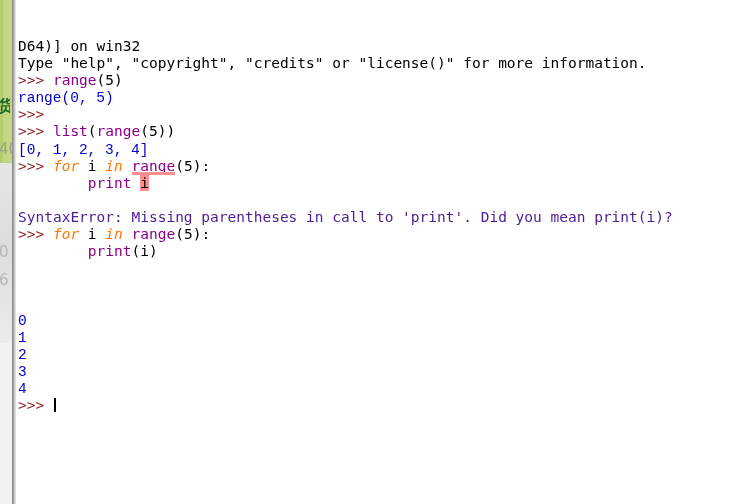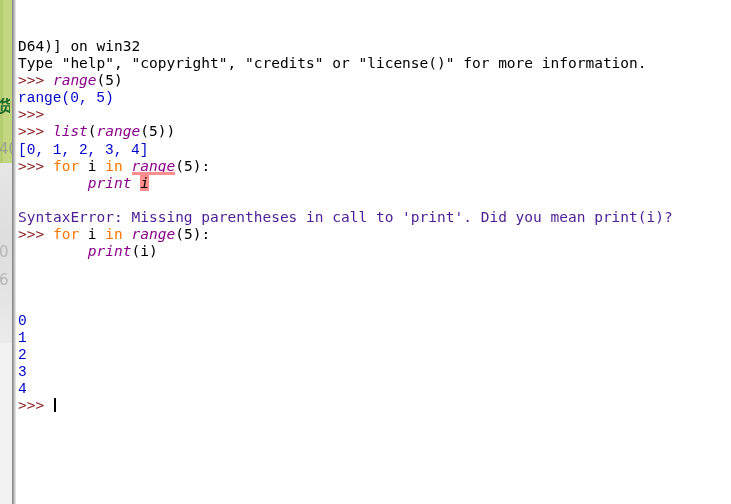--- a/index.html
+++ b/index.html
@@ -135,22 +135,22 @@
     line-height: 17.1px;
     white-space: pre;
     color: #000000;
     letter-spacing: 0px;
   }
   .line { display: block; height: 17.1px; }
 
   
   .c-normal   { color: #000000; }
   .c-prompt   { color: #8b2222; }   
-  .c-builtin  { color: #8b008b; font-style: italic; }   
-  .c-keyword  { color: #ff7700; }
+  .c-builtin  { color: #8b008b; }   
+  .c-keyword  { color: #ff7700; font-style: italic; }
   .c-output   { color: #0000cc; font-family: Liberation Mono, monospace; }   
   .c-error    { color: #4c1d95; }
 
   
   .hl-err {
     background: #ff8e8e;
     color: #000000;
   }
   
   .hl-underline {

